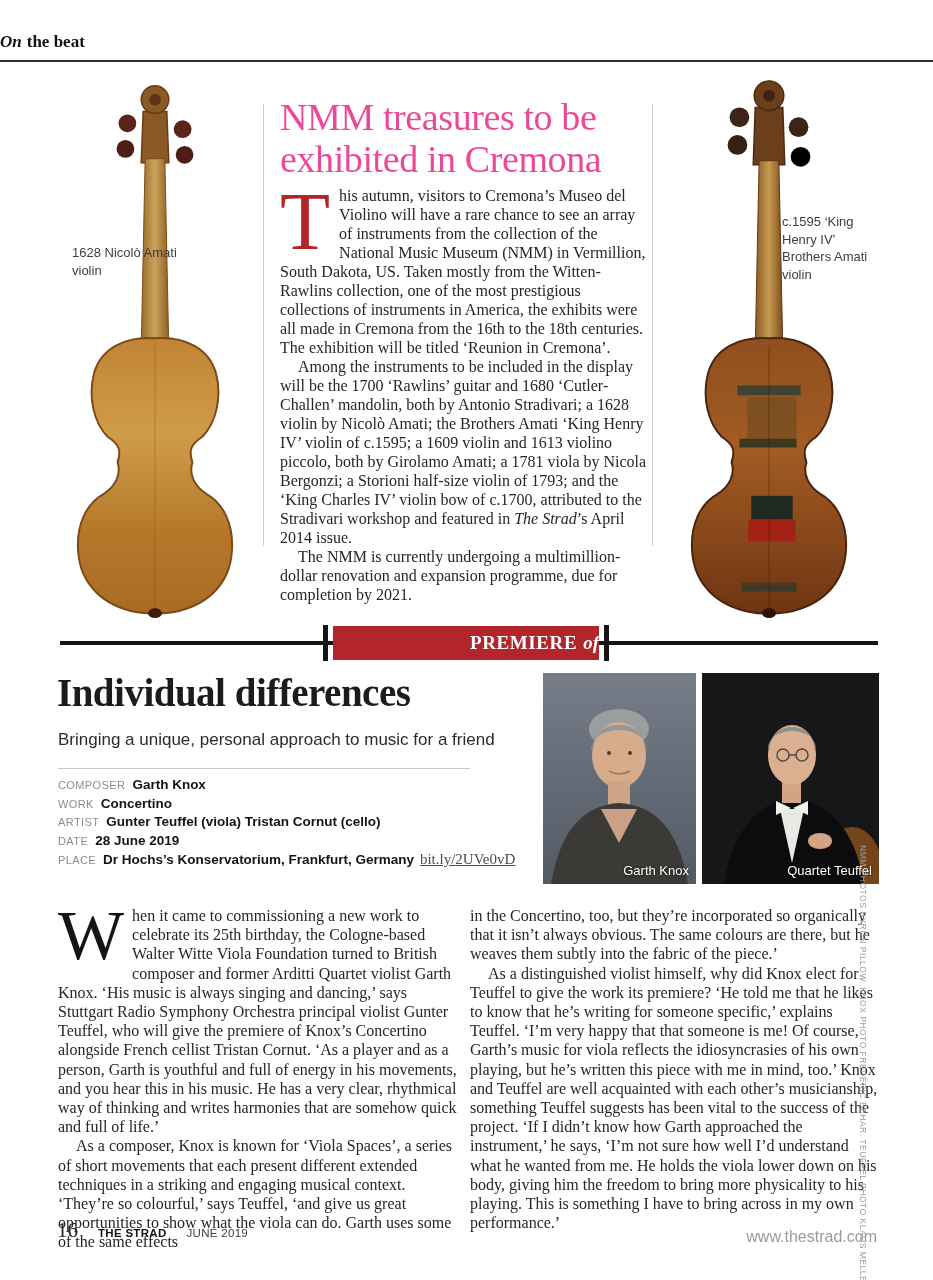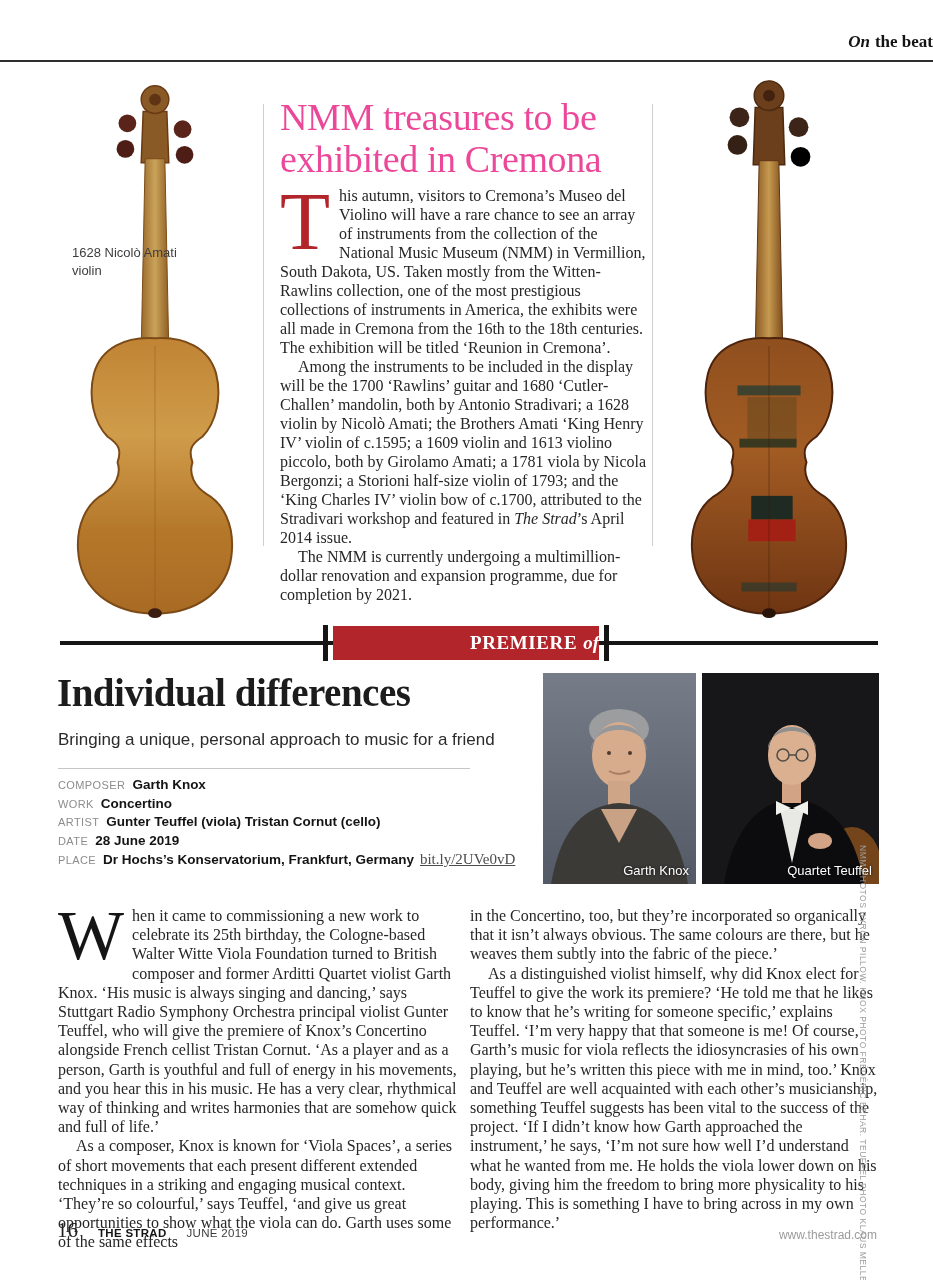--- a/index.html
+++ b/index.html
@@ -4,21 +4,21 @@
 <style>
   * { box-sizing: border-box; margin: 0; padding: 0; }
   html,body { background:#e8e8e8; }
   #page {
     position: relative; width: 933px; height: 1280px; margin: 0 auto;
     background: #ffffff; overflow: hidden;
     font-family: "Liberation Sans", sans-serif; color:#222;
   }
 
   
-  .kicker { position:absolute; top:32px; left:0; right:0; text-align:right;
+  .kicker { position:absolute; top:32px; left:0; right:0; text-align:left;
     font-family:"Liberation Serif", serif; font-weight:700; font-size:17px; color:#141414; }
   .kicker .on { font-style:italic; margin-right:5px; }
   .header-rule { position:absolute; top:60px; left:0; width:933px; height:2px; background:#2e2e2e; }
 
   
   .violin-left  { position:absolute; left:54px;  top:72px; width:202px; height:552px; }
   .violin-right { position:absolute; left:660px; top:72px; width:218px; height:552px; }
   figure svg { display:block; width:100%; height:100%; }
   .caption-left  { position:absolute; left:72px;  top:244px; width:112px;
     font-size:13px; line-height:1.35; color:#3d3d3d; }
@@ -86,21 +86,21 @@
   
   .credits { position:absolute; left:858px; top:845px; height:380px;
     writing-mode:vertical-rl; font-size:8.5px; letter-spacing:0.5px; color:#9b9b9b;
     white-space:nowrap; }
 
   
   .footer-left { position:absolute; left:57px; top:1218px; display:flex; align-items:baseline; gap:20px; }
   .page-num { font-family:"Liberation Serif", serif; font-size:21px; color:#222; }
   .mag-name { font-weight:700; font-size:11.5px; letter-spacing:0.3px; color:#141414; }
   .issue { font-size:11.5px; color:#3c3c3c; letter-spacing:0.3px; }
-  .footer-right { position:absolute; right:56px; top:1228px; font-size:12px; color:#9b9b9b; }
+  .footer-right { position:absolute; right:56px; top:1228px; font-size:16px; color:#9b9b9b; }
 </style>
 </head>
 <body>
 
 <div id="page">
 
   <div class="kicker">
     <span class="on">On</span><span>the beat</span>
   </div>
   <div class="header-rule"></div>
@@ -171,20 +171,21 @@
       <rect x="68" y="318" width="64" height="10" fill="#2f4030" opacity="0.85"></rect>
       <rect x="78" y="330" width="50" height="42" fill="#6b4a1e" opacity="0.6"></rect>
       <rect x="70" y="372" width="58" height="9" fill="#22301f" opacity="0.8"></rect>
       <rect x="82" y="430" width="42" height="24" fill="#1e2a22"></rect>
       <rect x="79" y="454" width="48" height="22" fill="#a32014"></rect>
       <rect x="72" y="518" width="56" height="9" fill="#2f3a2c" opacity="0.75"></rect>
       <line x1="100" y1="278" x2="100" y2="544" stroke="#3c1d08" stroke-opacity="0.3" stroke-width="1.5"></line>
       <ellipse cx="100" cy="549" rx="7" ry="5" fill="#2a1408"></ellipse>
     </svg>
   </figure>
+  <div class="caption-right">c.1595 ‘King Henry IV’ Brothers Amati violin</div>
 
   <div class="vrule vrule-l"></div>
   <div class="vrule vrule-r"></div>
 
   <h1 class="a1-title">NMM treasures to be exhibited in Cremona</h1>
   <div class="a1-body">
     <p><span class="dropcap-red">T</span><span>his autumn, visitors to Cremona’s Museo del Violino will have a rare chance to see an array of instruments from the collection of the National Music Museum (NMM) in Vermillion, South Dakota, US. Taken mostly from the Witten-Rawlins collection, one of the most prestigious collections of instruments in America, the exhibits were all made in Cremona from the 16th to the 18th centuries. The exhibition will be titled ‘Reunion in Cremona’.</span></p>
     <p class="ind"><span>Among the instruments to be included in the display will be the 1700 ‘Rawlins’ guitar and 1680 ‘Cutler-Challen’ mandolin, both by Antonio Stradivari; a 1628 violin by Nicolò Amati; the Brothers Amati ‘King Henry IV’ violin of c.1595; a 1609 violin and 1613 violino piccolo, both by Girolamo Amati; a 1781 viola by Nicola Bergonzi; a Storioni half-size violin of 1793; and the ‘King Charles IV’ violin bow of c.1700, attributed to the Stradivari workshop and featured in </span><i>The Strad</i><span>’s April 2014 issue.</span></p>
     <p class="ind">The NMM is currently undergoing a multimillion-dollar renovation and expansion programme, due for completion by 2021.</p>
   </div>

